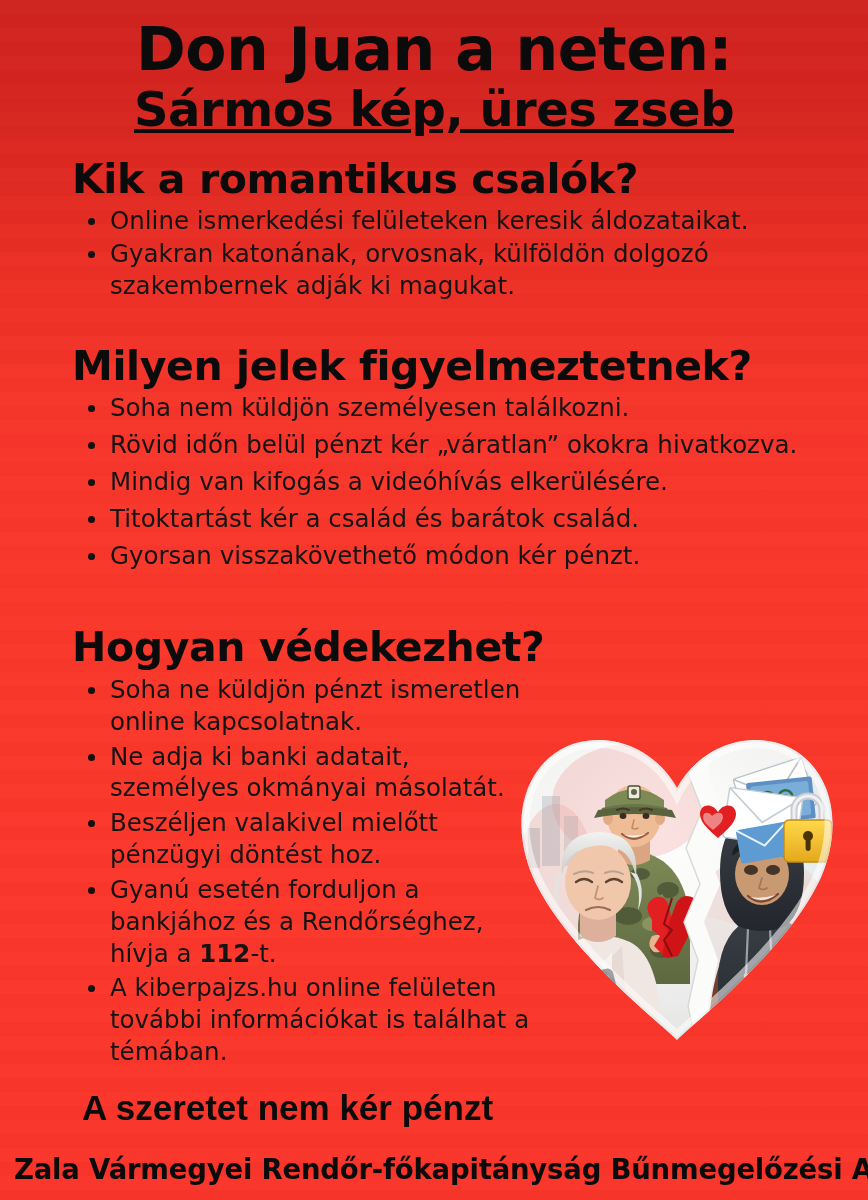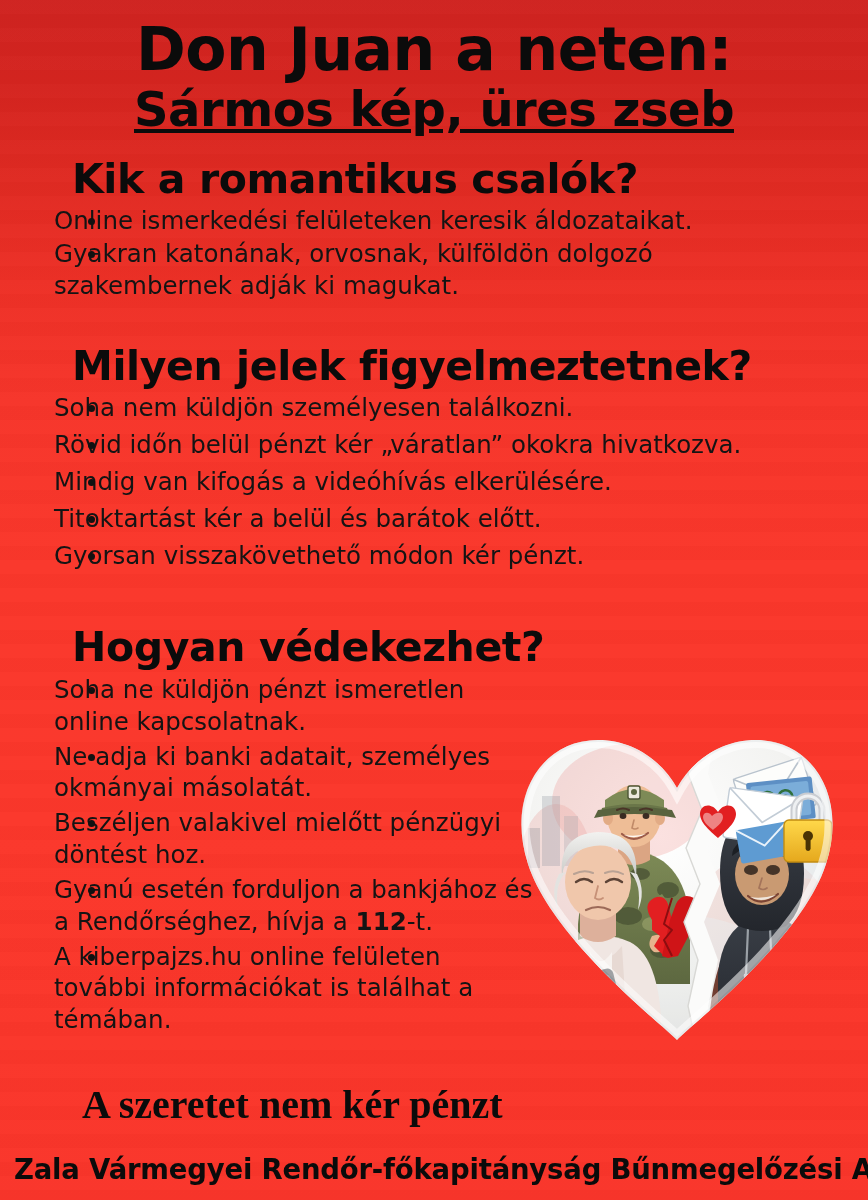--- a/index.html
+++ b/index.html
@@ -78,21 +78,21 @@
   ul.bullets {
     margin: 0;
     padding: 0;
     list-style: none;
   }
   ul.bullets li {
     position: relative;
     color: #141414;
     font-size: 24.5px;
     line-height: 1.30;
-    padding-left: 54px;
+    padding-left: 110px;
     padding-right: 30px;
     margin-bottom: 1px;
     font-family: "DejaVu Sans", sans-serif;
   }
   ul.bullets li::before {
     content: "";
     position: absolute;
     left: 88px;
     top: 13px;
     width: 7px;
@@ -126,23 +126,23 @@
     z-index: 3;
   }
   .heart-wrap svg { display: block; }
 
   
   .footer { position: absolute; left: 0; right: 0; bottom: 0; z-index: 4; }
   .slogan {
     padding-left: 82px;
     color: #0b0b0b;
     font-weight: bold;
-    font-size: 40px;
+    font-size: 35px;
     line-height: 1.2;
-    font-family: Liberation Serif, serif;
+    font-family: Liberation Sans, sans-serif;
   }
   .org {
     margin-top: 24px;
     padding-left: 14px;
     padding-bottom: 14px;
     color: #0b0b0b;
     font-weight: bold;
     font-size: 27.5px;
     line-height: 1.2;
     letter-spacing: -0.2px;
@@ -169,21 +169,21 @@
         <li>Gyakran katonának, orvosnak, külföldön dolgozó szakembernek adják ki magukat.</li>
       </ul>
     </div>
 
     <div class="section s2">
       <h2>Milyen jelek figyelmeztetnek?</h2>
       <ul class="bullets">
         <li>Soha nem küldjön személyesen találkozni.</li>
         <li>Rövid időn belül pénzt kér „váratlan” okokra hivatkozva.</li>
         <li>Mindig van kifogás a videóhívás elkerülésére.</li>
-        <li>Titoktartást kér a belül és barátok előtt.</li>
+        <li>Titoktartást kér a család és barátok család.</li>
         <li>Gyorsan visszakövethető módon kér pénzt.</li>
       </ul>
     </div>
 
     <div class="section s3">
       <h2>Hogyan védekezhet?</h2>
       <ul class="bullets">
         <li>Soha ne küldjön pénzt ismeretlen online kapcsolatnak.</li>
         <li>Ne adja ki banki adatait, személyes okmányai másolatát.</li>
         <li>Beszéljen valakivel mielőtt pénzügyi döntést hoz.</li>

